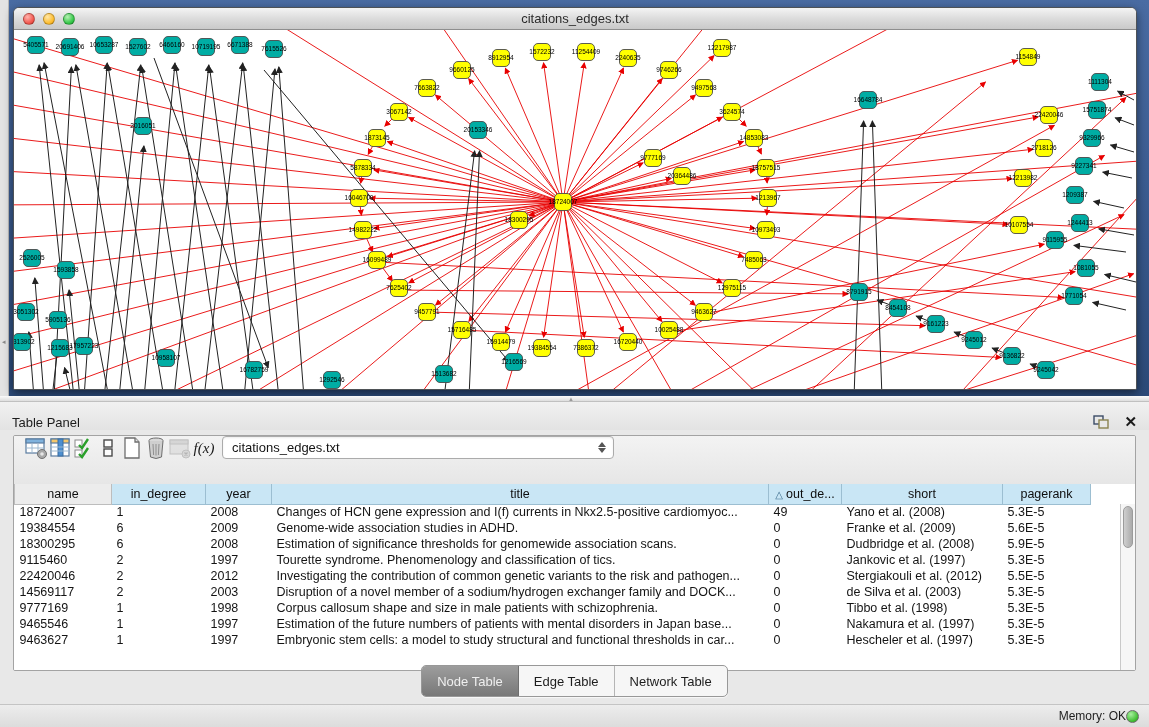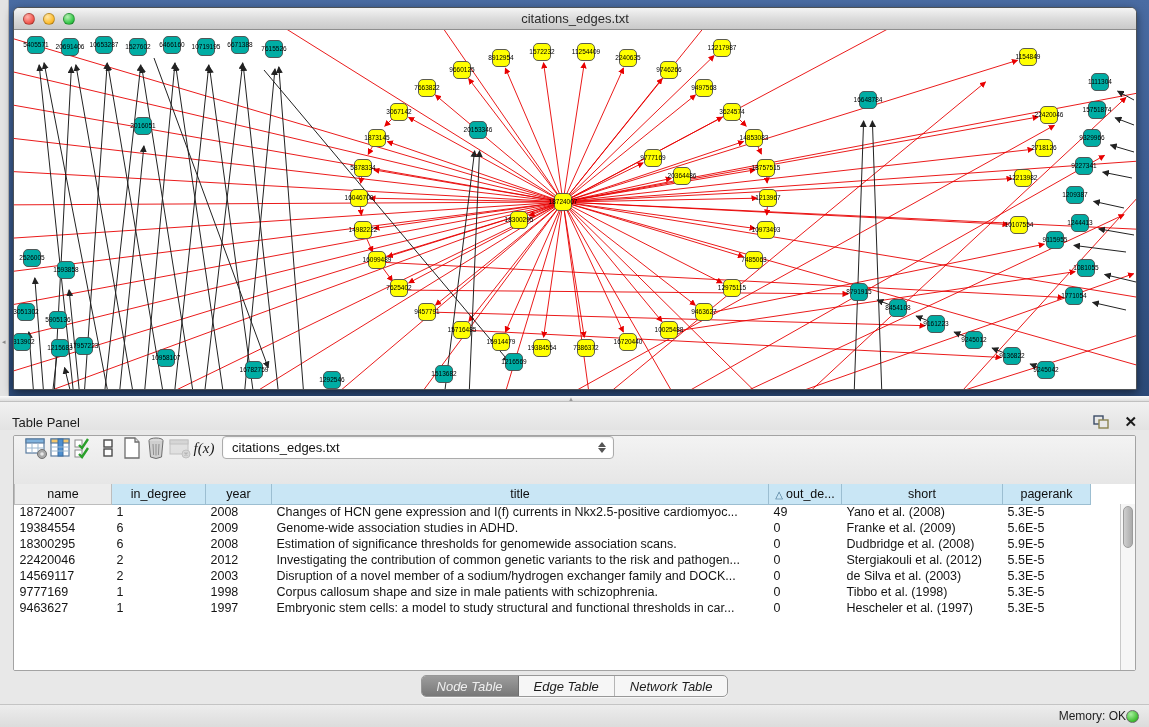--- a/index.html
+++ b/index.html
@@ -63,22 +63,22 @@
   .tbl thead th.plain { background:#ececec; border-color:#bdbdbd; }
   .tbl thead th .sortmark { color:#3f6f8f; font-size:10px; margin-right:3px; }
   .tbl tbody td { height:16px; font-size:12.5px; color:#141414; padding:0 5px;
     white-space:nowrap; overflow:hidden; }
   .vscroll { position:absolute; top:20px; right:0; bottom:0; width:15px;
     background:#f6f6f6; border-left:1px solid #c9c9c9; }
   .vscroll .thumb { position:absolute; top:2px; left:2px; width:10px; height:42px;
     border-radius:6px; background:linear-gradient(90deg,#cfcfcf,#ababab); border:1px solid #9b9b9b; }
 
   .tabs { position:absolute; bottom:30px; left:0; width:100%; display:flex; justify-content:center; }
-  .seg { display:flex; height:22px; border:1px solid #989898; border-radius:5px; overflow:hidden;
-    background:#f6f6f6; box-shadow:0 1px 1px rgba(255,255,255,.7);font-style:italic; }
+  .seg { display:flex; height:32px; border:1px solid #989898; border-radius:5px; overflow:hidden;
+    background:#f6f6f6; box-shadow:0 1px 1px rgba(255,255,255,.7); }
   .seg .tab { display:flex; align-items:center; padding:0 15px; font-size:13px; color:#1d1d1d;
     border-right:1px solid #b5b5b5; }
   .seg .tab:last-child { border-right:none; }
   .seg .tab.active { background:linear-gradient(#9d9d9d,#787878); color:#efefef;
     border-right:1px solid #6f6f6f; }
 
   .statusbar { position:absolute; bottom:0; left:0; width:1149px; height:23px;
     background:linear-gradient(#ededed,#dcdcdc); border-top:1px solid #c4c4c4;
     display:flex; align-items:center; justify-content:flex-end; padding:0 10px;
     font-size:12px; color:#1e1e1e; }
@@ -691,20 +691,29 @@
             <tr>
               <td>18300295</td>
               <td>6</td>
               <td>2008</td>
               <td>Estimation of significance thresholds for genomewide association scans.</td>
               <td>0</td>
               <td>Dudbridge et al. (2008)</td>
               <td>5.9E-5</td>
             </tr>
             <tr>
+              <td>9115460</td>
+              <td>2</td>
+              <td>1997</td>
+              <td>Tourette syndrome. Phenomenology and classification of tics.</td>
+              <td>0</td>
+              <td>Jankovic et al. (1997)</td>
+              <td>5.3E-5</td>
+            </tr>
+            <tr>
               <td>22420046</td>
               <td>2</td>
               <td>2012</td>
               <td>Investigating the contribution of common genetic variants to the risk and pathogen...</td>
               <td>0</td>
               <td>Stergiakouli et al. (2012)</td>
               <td>5.5E-5</td>
             </tr>
             <tr>
               <td>14569117</td>
@@ -718,20 +727,29 @@
             <tr>
               <td>9777169</td>
               <td>1</td>
               <td>1998</td>
               <td>Corpus callosum shape and size in male patients with schizophrenia.</td>
               <td>0</td>
               <td>Tibbo et al. (1998)</td>
               <td>5.3E-5</td>
             </tr>
             <tr>
+              <td>9465546</td>
+              <td>1</td>
+              <td>1997</td>
+              <td>Estimation of the future numbers of patients with mental disorders in Japan base...</td>
+              <td>0</td>
+              <td>Nakamura et al. (1997)</td>
+              <td>5.3E-5</td>
+            </tr>
+            <tr>
               <td>9463627</td>
               <td>1</td>
               <td>1997</td>
               <td>Embryonic stem cells: a model to study structural and functional thresholds in car...</td>
               <td>0</td>
               <td>Hescheler et al. (1997)</td>
               <td>5.3E-5</td>
             </tr>
           </tbody>
       </table>

